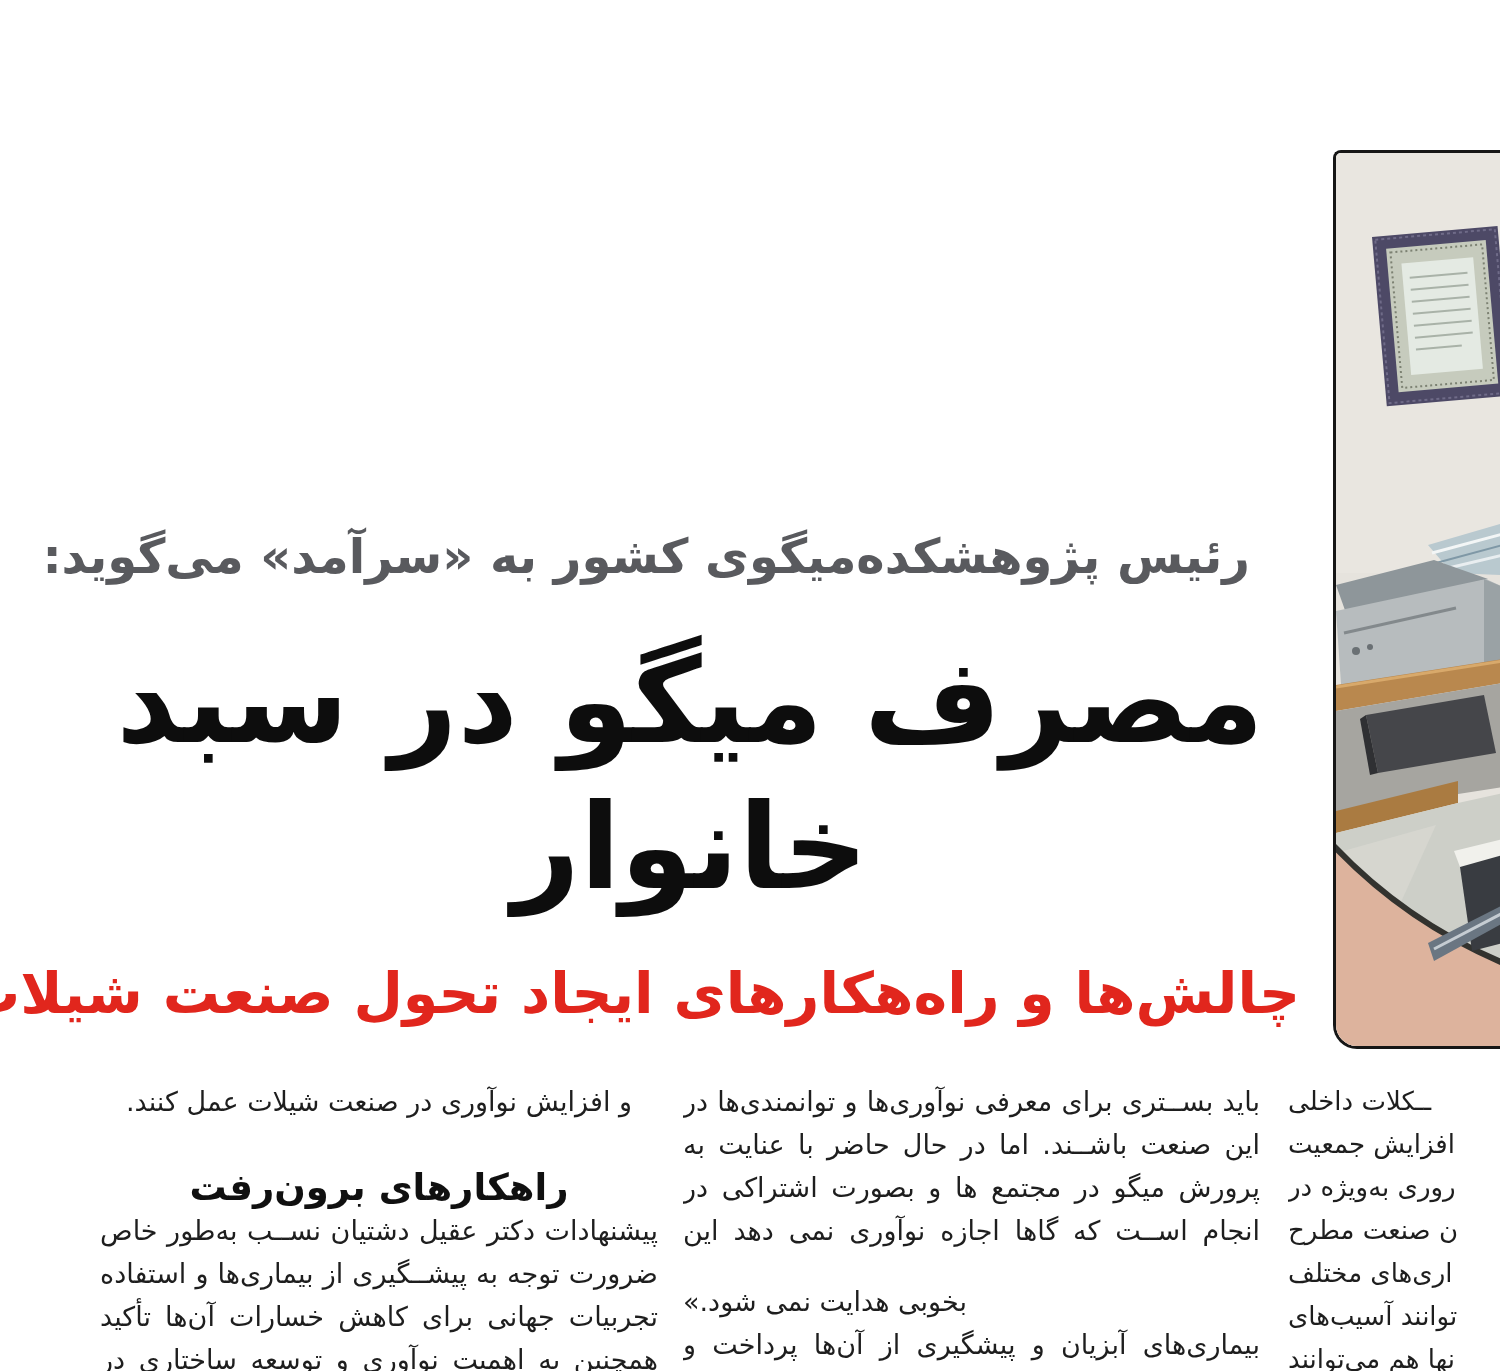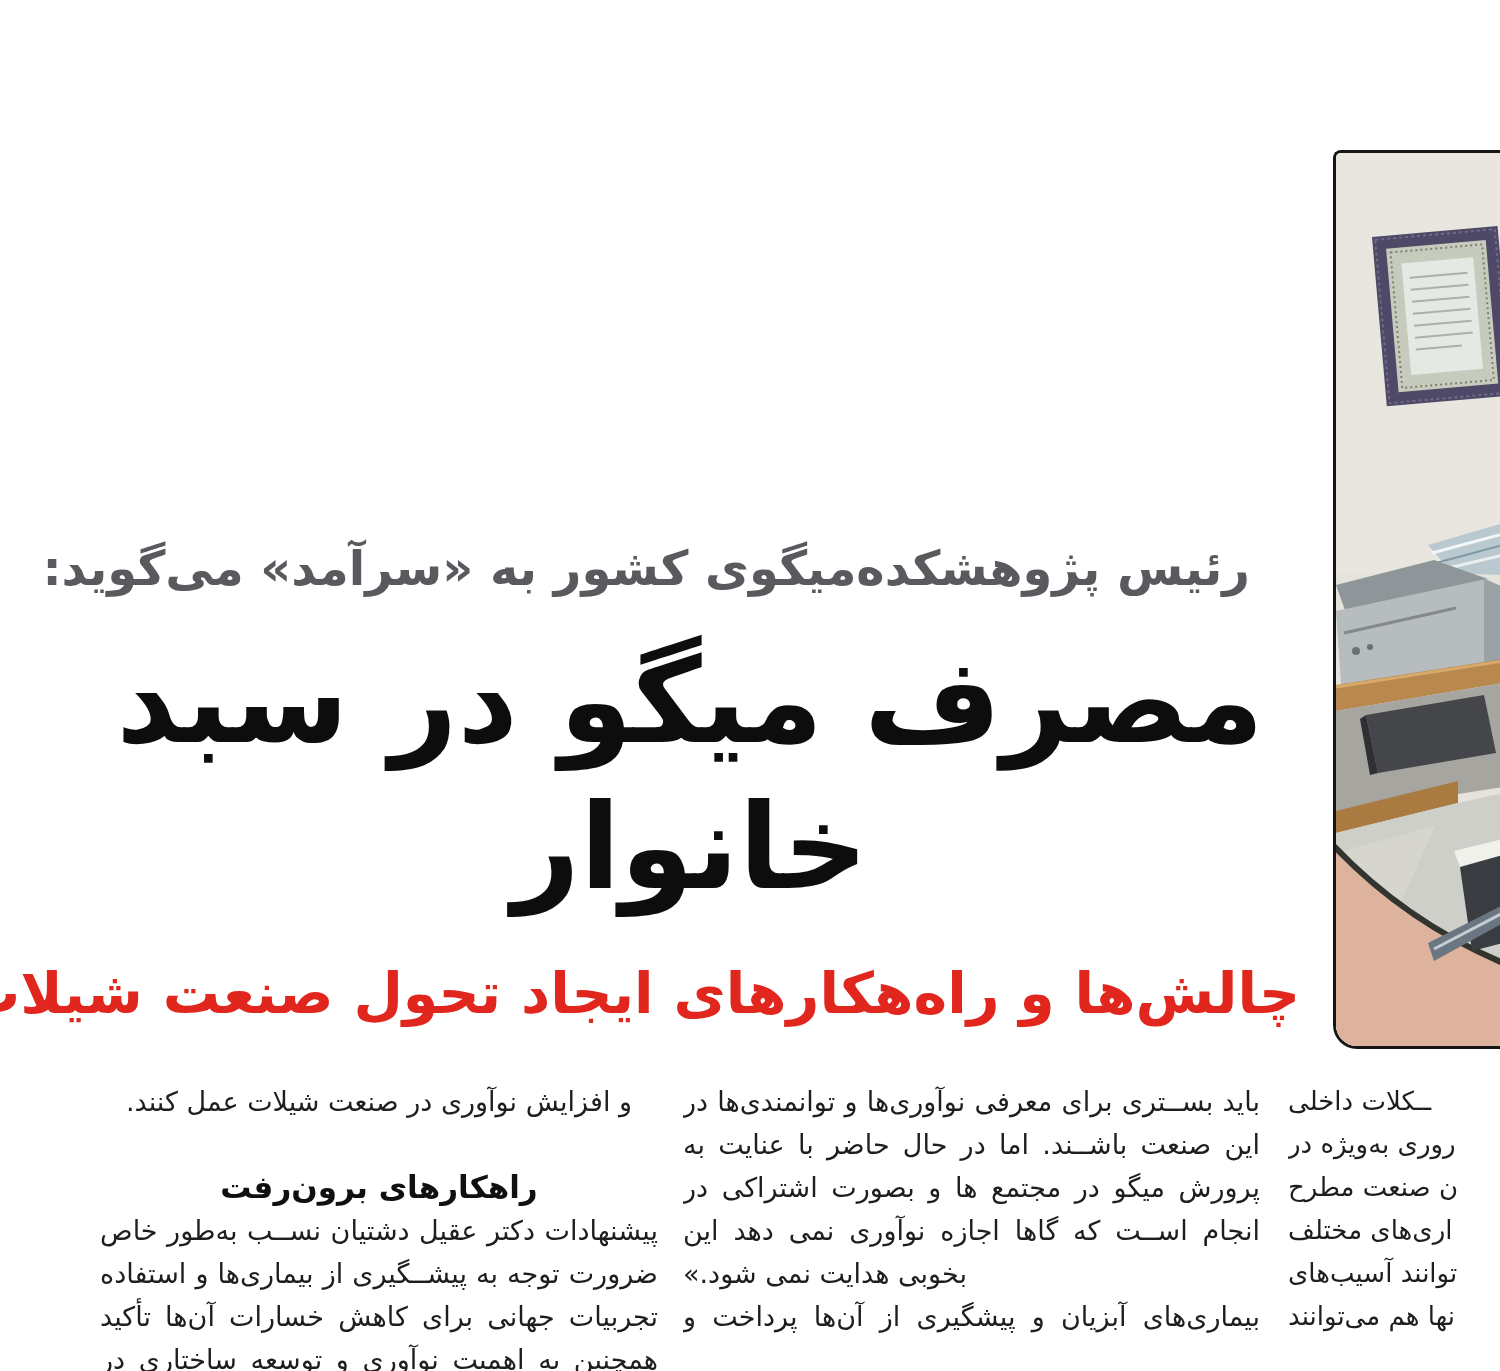--- a/index.html
+++ b/index.html
@@ -4,21 +4,21 @@
 <style>
   html,body{margin:0;padding:0;}
   body{
     width:1500px;height:1371px;position:relative;overflow:hidden;
     background:#ffffff;
     font-family:"DejaVu Sans", sans-serif;
   }
   .abs{position:absolute;}
   
   .kicker{
-    top:540px;right:250px;
+    top:528px;right:250px;
     font-size:48px;font-weight:bold;color:#595a5e;
     direction:rtl;white-space:nowrap;
   }
   
   .headline{
     top:628px;left:95px;width:1190px;
     direction:rtl;text-align:center;
     color:#0d0d0d;font-weight:bold;font-size:118px;line-height:146px;
     letter-spacing:-2px;
   }
@@ -45,25 +45,25 @@
   }
   .col .bl{
     height:43px;overflow:hidden;
     text-align:justify;text-align-last:justify;
   }
   .col-left{left:100px;width:558px;}
   .col-mid{left:683px;width:577px;}
   .col-cut{left:1288px;width:212px;overflow:hidden;font-size:26px;}
   .col-cut .bl{text-align:center;text-align-last:left;white-space:nowrap;}
   .bl.center{text-align:left;text-align-last:center;}
-  .bl.endline{text-align:left;text-align-last:left;}
+  .bl.endline{text-align:left;text-align-last:left;margin-top:28px;}
   .bl.spacer{visibility:hidden;}
   .section-heading{
     height:43px;overflow:hidden;text-align:center;
-    font-weight:bold;font-size:31px;color:#101010;
+    font-weight:bold;font-size:37px;color:#101010;
   }
 </style>
 </head>
 <body>
 
 <div class="abs kicker">رئیس پژوهشکده‌میگوی کشور به «سرآمد» می‌گوید:</div>
 
 <div class="abs headline">
   <div>مصرف میگو در سبد خانوار</div>
 </div>
@@ -147,18 +147,19 @@
   <div class="bl">باید بســتری برای معرفی نوآوری‌ها و توانمندی‌ها در</div>
   <div class="bl">این صنعت باشــند. اما در حال حاضر با عنایت به اینکه</div>
   <div class="bl">پرورش میگو در مجتمع ها و بصورت اشتراکی در حال</div>
   <div class="bl">انجام اســت که گاها اجازه نوآوری نمی دهد این مورد</div>
   <div class="bl endline">بخوبی هدایت نمی شود.»</div>
   <div class="bl">بیماری‌های آبزیان و پیشگیری از آن‌ها پرداخت و گفت:</div>
 </div>
 
 <div class="abs col col-cut">
   <div class="bl">ــکلات داخلی</div>
+  <div class="bl">افزایش جمعیت</div>
   <div class="bl">روری به‌ویژه در</div>
   <div class="bl">ن صنعت مطرح</div>
   <div class="bl">اری‌های مختلف</div>
   <div class="bl">توانند آسیب‌های</div>
   <div class="bl">نها هم می‌توانند</div>
 </div>
 
 </body></html>

